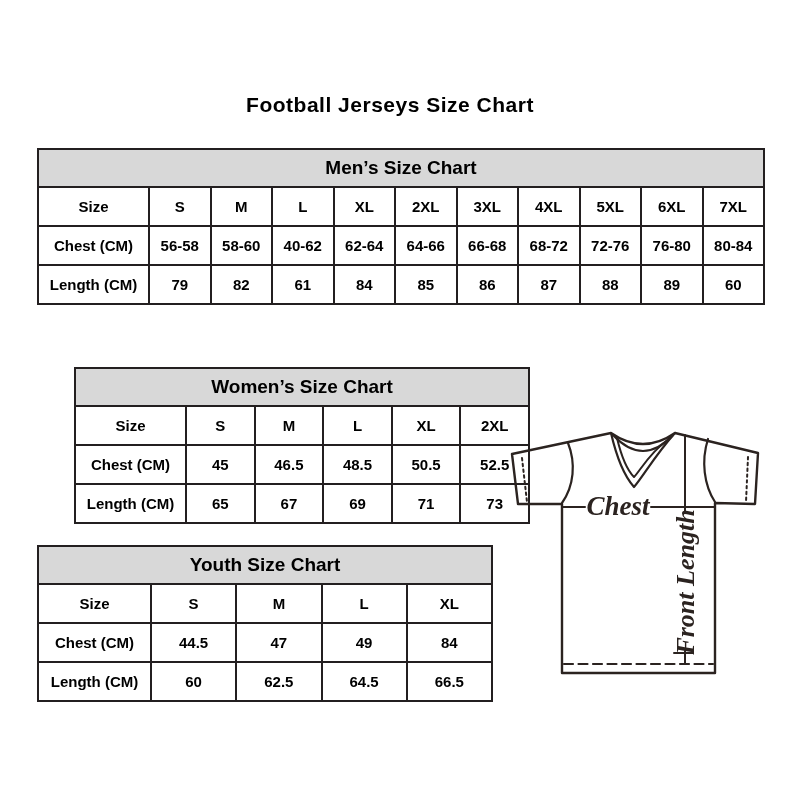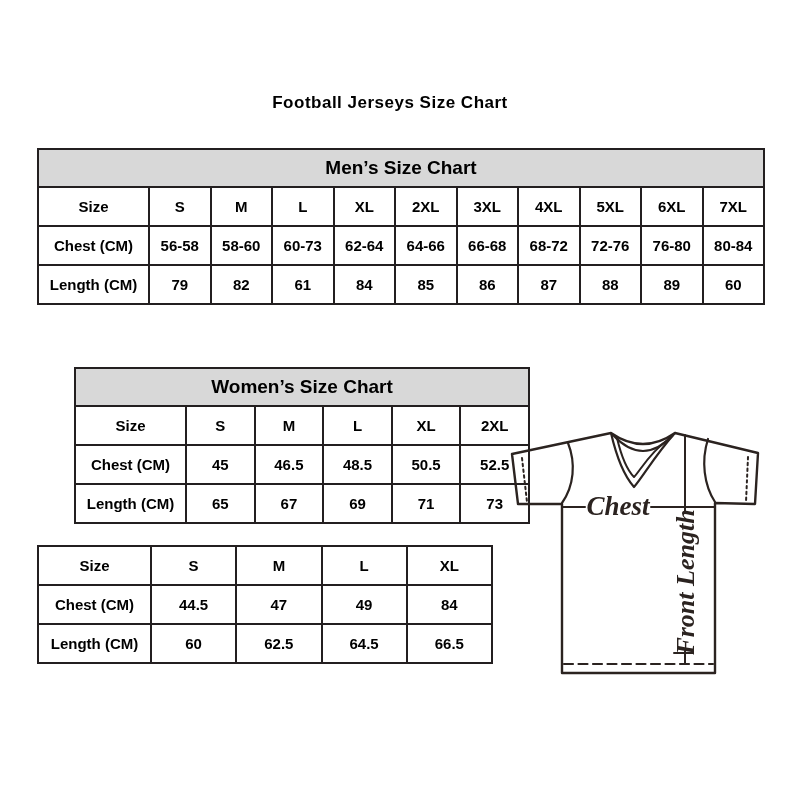--- a/index.html
+++ b/index.html
@@ -8,21 +8,21 @@
     width:800px;height:800px;
     background:#ffffff;
     font-family:"Liberation Sans", sans-serif;
     color:#000;
     overflow:hidden;
   }
   .title{
     position:absolute;
     left:0; top:93px; width:780px;
     text-align:center;
-    font-size:17px;
+    font-size:21px;
     font-weight:bold;
     letter-spacing:0.5px;
   }
   .table-block{position:absolute;}
   .table-men{left:37px;top:148px;width:728px;}
   .table-women{left:37px;top:367px;width:456px;padding-left:37px;}
   .table-youth{left:37px;top:545px;width:456px;}
 
   table.size-table{
     width:100%;
@@ -98,21 +98,21 @@
             <td>3XL</td>
             <td>4XL</td>
             <td>5XL</td>
             <td>6XL</td>
             <td>7XL</td>
           </tr>
           <tr>
             <th>Chest (CM)</th>
             <td>56-58</td>
             <td>58-60</td>
-            <td>60-73</td>
+            <td>40-62</td>
             <td>62-64</td>
             <td>64-66</td>
             <td>66-68</td>
             <td>68-72</td>
             <td>72-76</td>
             <td>76-80</td>
             <td>80-84</td>
           </tr>
           <tr>
             <th>Length (CM)</th>
@@ -177,20 +177,23 @@
       <table class="size-table">
         <colgroup>
           <col class="label">
           <col>
           <col>
           <col>
           <col>
         </colgroup>
         <tbody>
           <tr>
+            <th class="band" colspan="5">Youth Size Chart</th>
+          </tr>
+          <tr>
             <th>Size</th>
             <td>S</td>
             <td>M</td>
             <td>L</td>
             <td>XL</td>
           </tr>
           <tr>
             <th>Chest (CM)</th>
             <td>44.5</td>
             <td>47</td>

